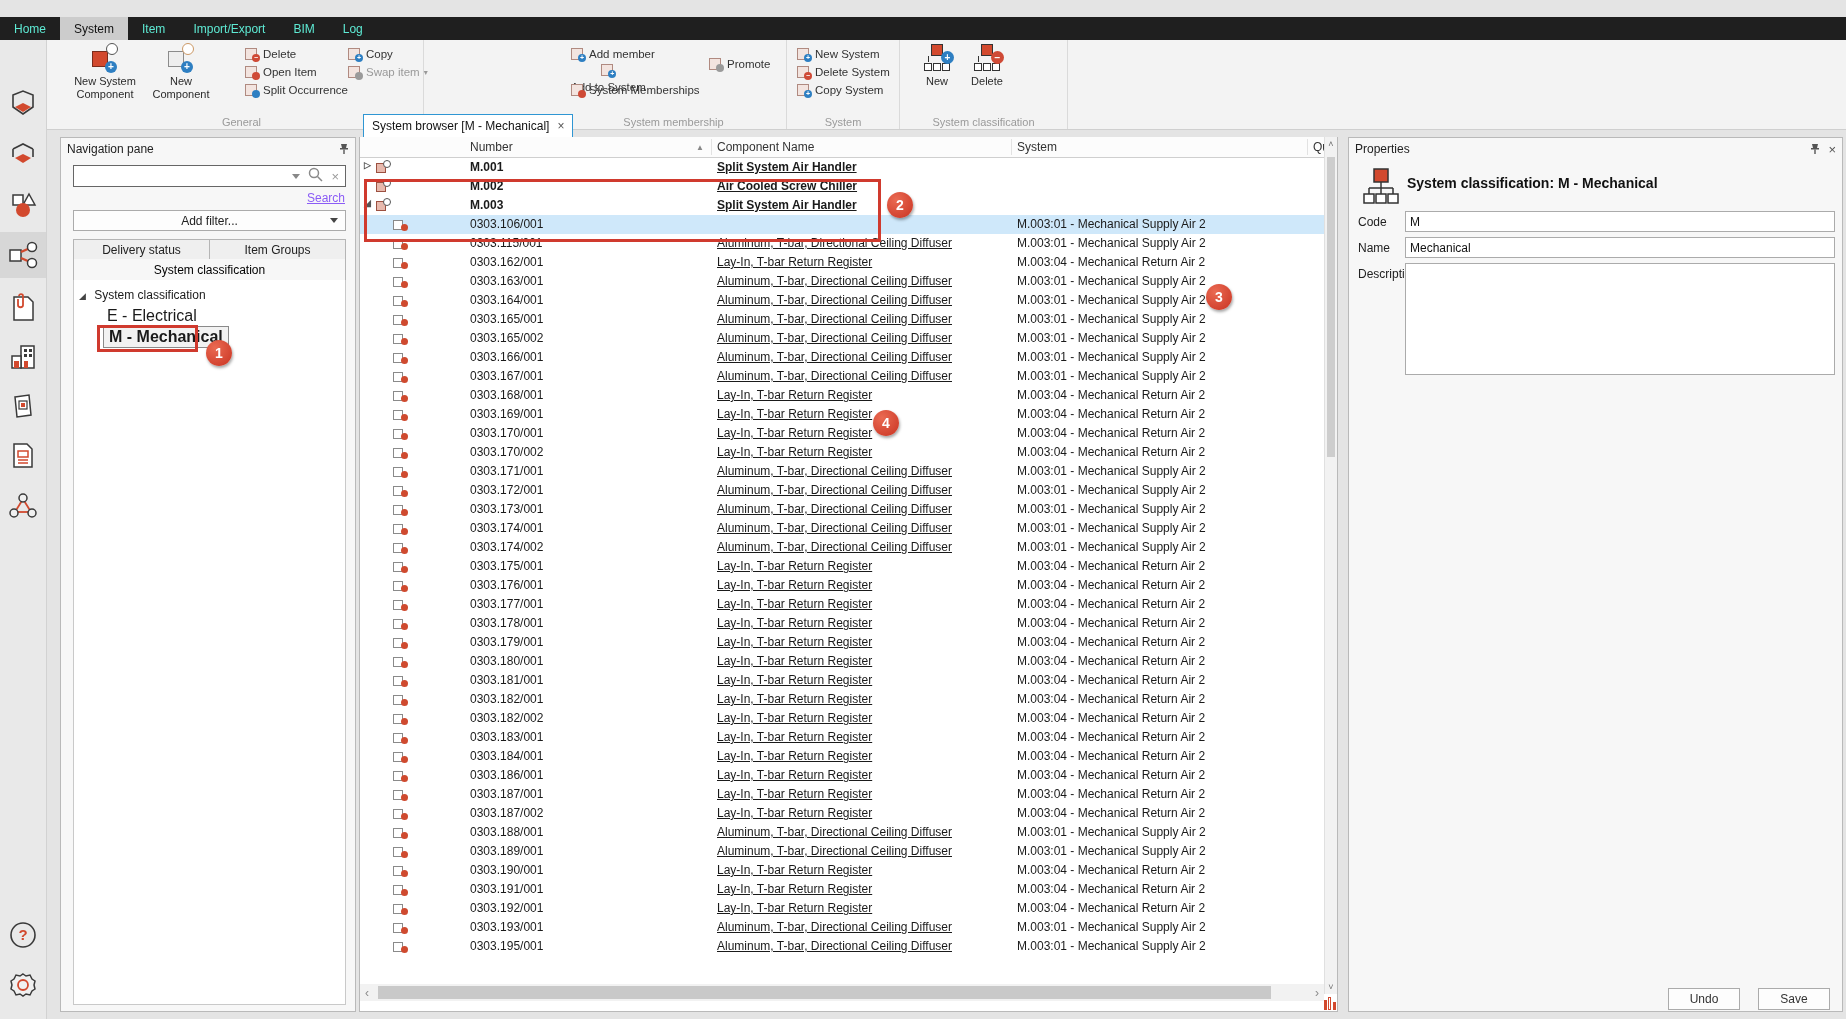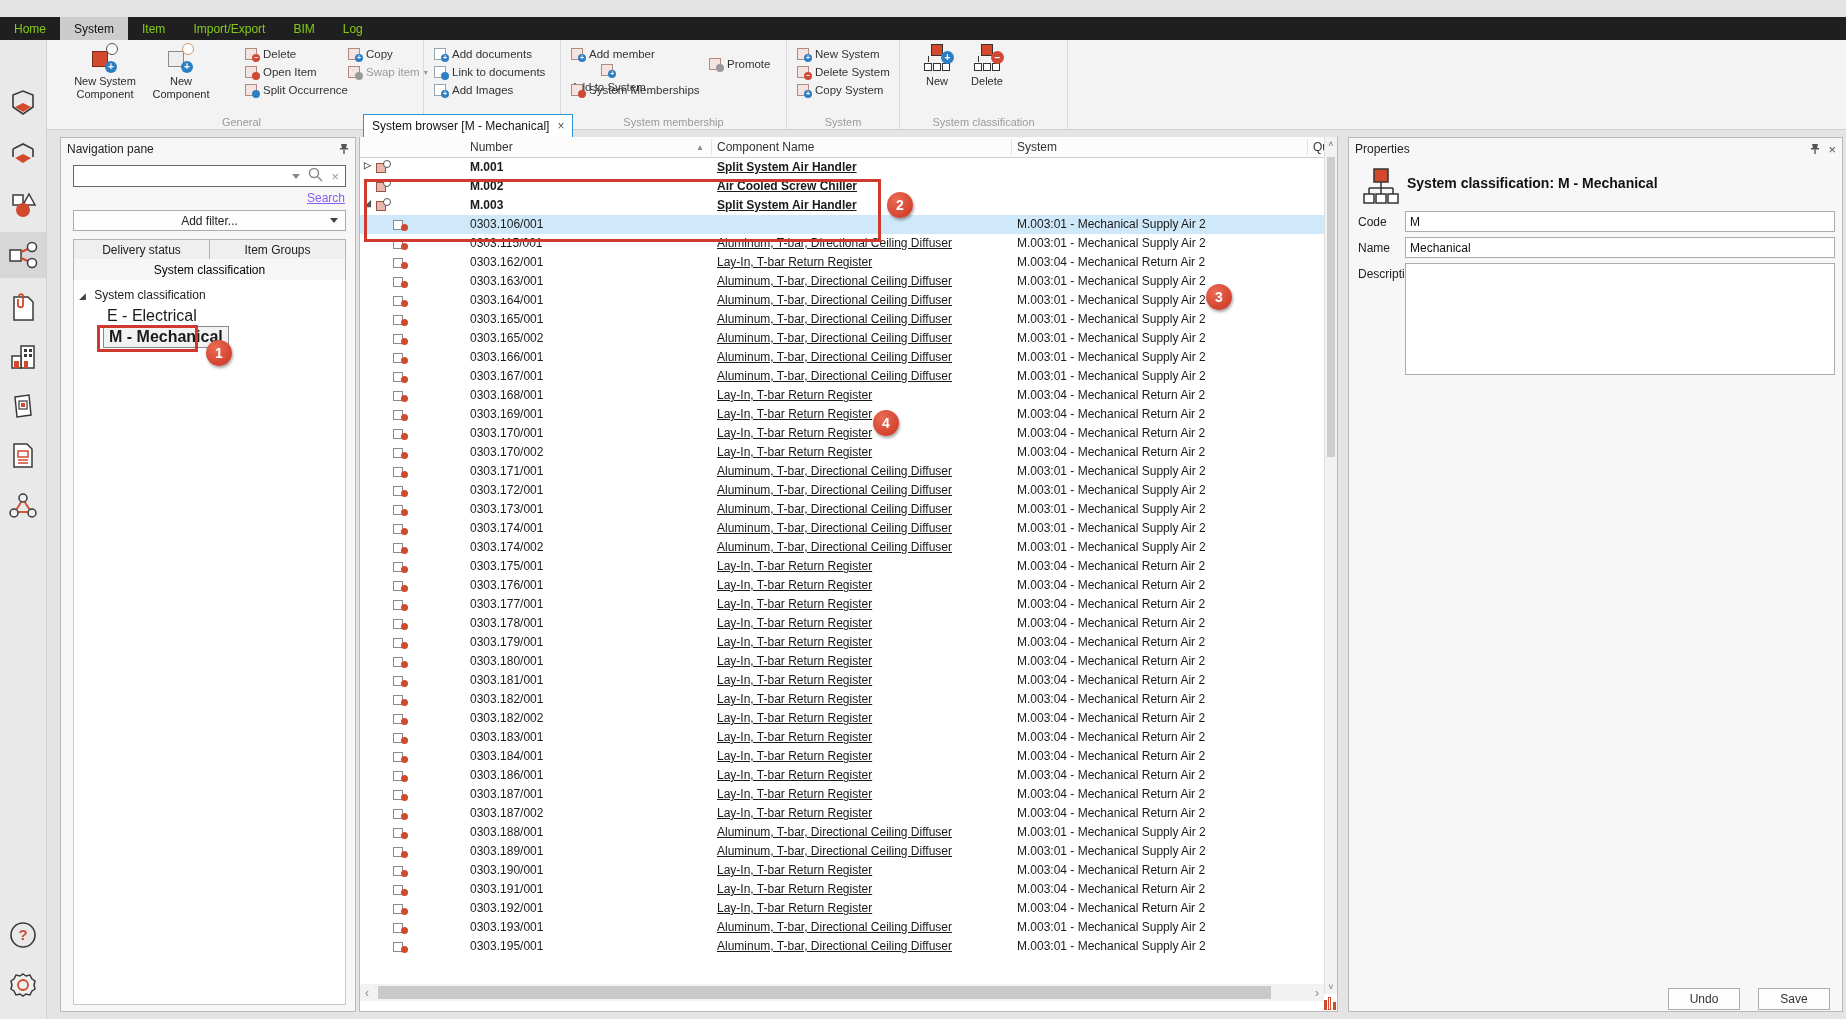--- a/index.html
+++ b/index.html
@@ -9,21 +9,21 @@
   
   .titlebar { position:absolute; left:0; top:0; width:1846px; height:17px; background:#161616; color:#dcdcdc; font-size:11px; display:flex; align-items:center; }
   .titlebar .applogo { width:11px; height:11px; background:#d2492e; border-radius:2px; margin:0 6px 0 4px; }
   .titlebar .ttl { color:#e6e6e6; }
   .titlebar .spacer { flex:1; }
   .titlebar .usr { color:#c9c9c9; margin-right:14px; }
   .titlebar .minbtn { color:#ffffff; margin-right:10px; font-size:12px; cursor:default; }
 
   
   .menubar { position:absolute; left:0; top:17px; width:1846px; height:23px; background:#1f1f1f; display:flex; align-items:stretch; font-size:12px; }
-  .menubar .mi { color:#84cc16; padding:0 14px; display:flex; align-items:center; }
+  .menubar .mi { color:#5eead4; padding:0 14px; display:flex; align-items:center; }
   .menubar .mi.active { background:#cccccc; color:#111; }
 
   
   .ribbon { position:absolute; left:47px; top:40px; width:1799px; height:90px; background:#f3f3f3; border-bottom:1px solid #cfcfcf; font-size:11.5px; color:#333; }
   .rb-group { position:absolute; top:0; height:89px; border-right:1px solid #dadada; }
   .rb-label { position:absolute; bottom:1px; left:0; right:0; text-align:center; color:#9a9a9a; font-size:11px; }
   .bigbtn { position:absolute; top:3px; width:62px; height:66px; text-align:center; }
   .bigbtn .blabel { font-size:11px; line-height:1.15; color:#2b2b2b; margin-top:2px; }
   .smallbtn { position:absolute; height:18px; display:flex; align-items:center; gap:4px; white-space:nowrap; }
   .smallbtn.disabled { color:#9a9a9a; }
@@ -183,41 +183,20 @@
       <div class="smallbtn disabled" style="left:288px; top:23px;">
         <span class="mini">
             <span class="badge gray"></span>
           </span>
           <span>Swap item</span>
           <span style="font-size:8px;color:#999;">▾</span>
       </div>
       <div class="rb-label">General</div>
     </div>
 
-    <div class="rb-group" style="left:377px; width:137px;">
-      <div class="smallbtn" style="left:10px; top:5px;">
-        <span class="mini page">
-            <span class="badge blue">+</span>
-          </span>
-          <span>Add documents</span>
-      </div>
-      <div class="smallbtn" style="left:10px; top:23px;">
-        <span class="mini page">
-            <span class="badge blue"></span>
-          </span>
-          <span>Link to documents</span>
-      </div>
-      <div class="smallbtn" style="left:10px; top:41px;">
-        <span class="mini page">
-            <span class="badge blue">+</span>
-          </span>
-          <span>Add Images</span>
-      </div>
-      <div class="rb-label">Documents</div>
-    </div>
 
     <div class="rb-group" style="left:514px; width:226px;">
       <div class="smallbtn" style="left:10px; top:5px;">
         <span class="mini">
             <span class="badge blue">+</span>
           </span>
           <span>Add member</span>
       </div>
       <div class="smallbtn" style="left:10px; top:23px;flex-direction:column;">
         <span class="mini">

